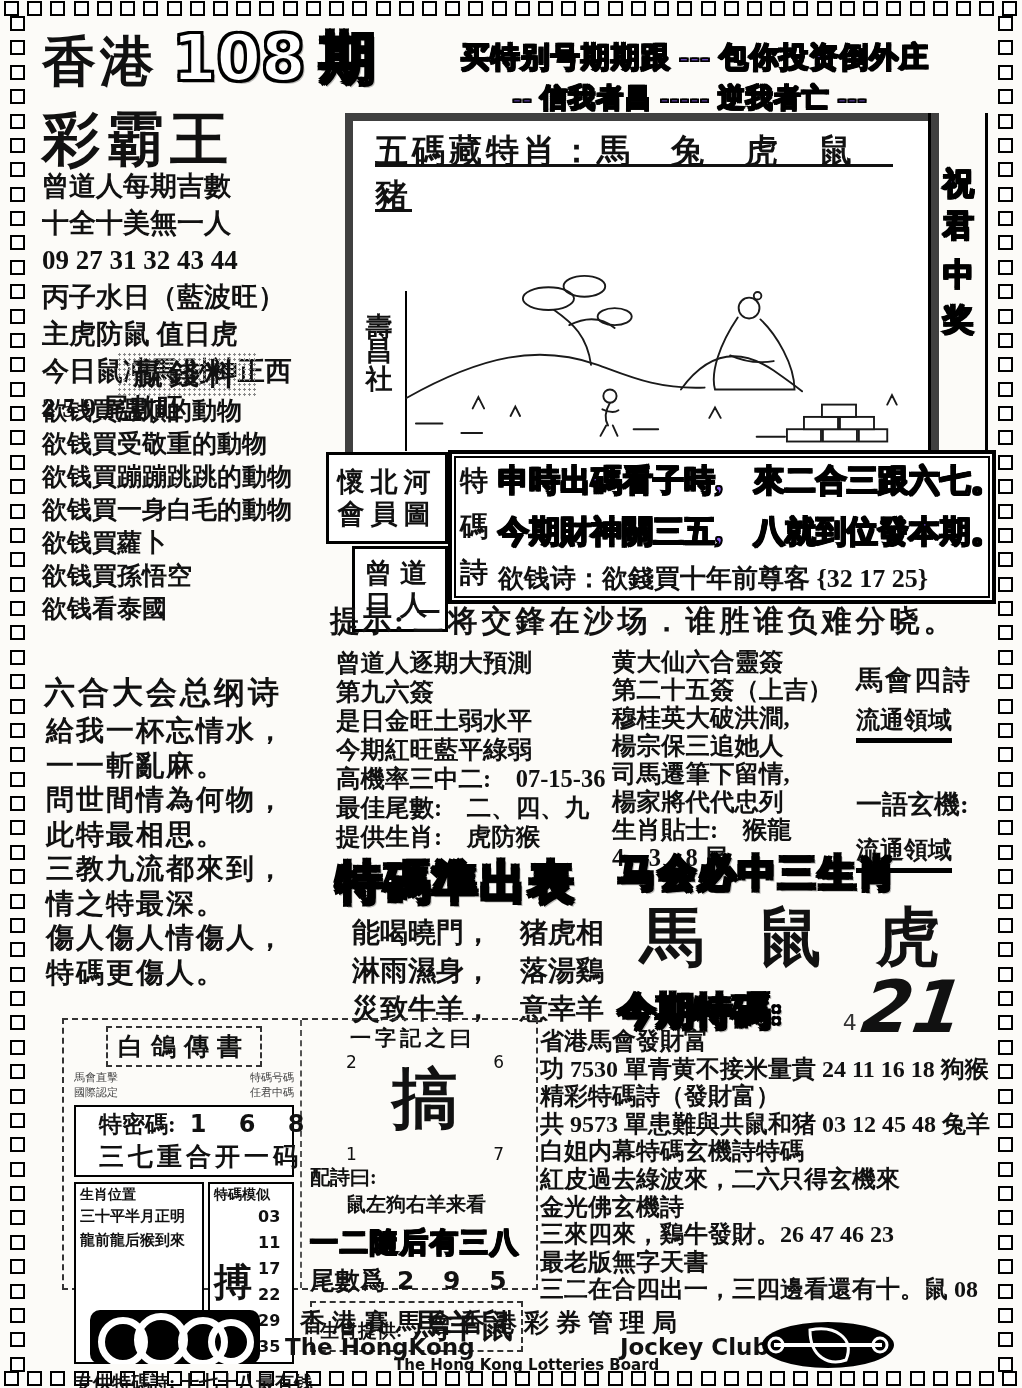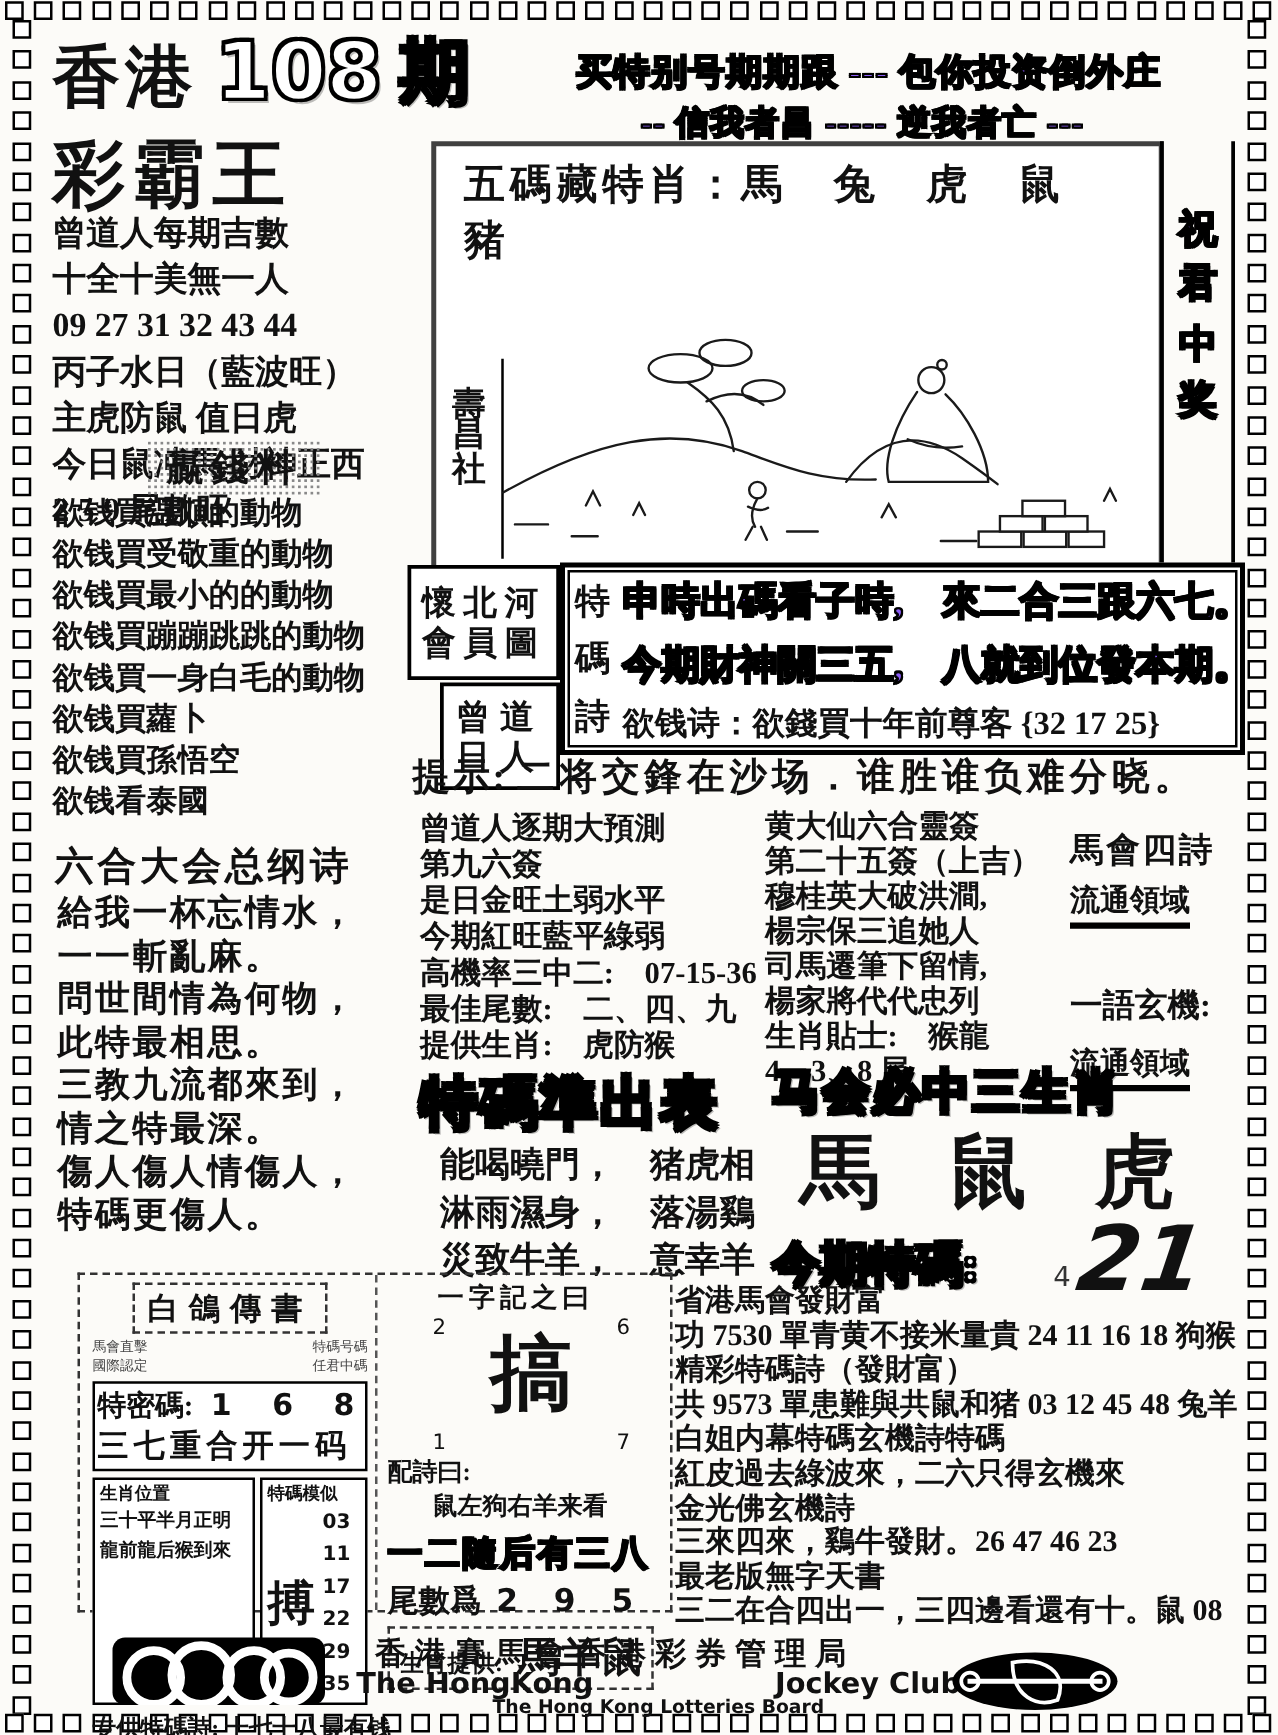--- a/index.html
+++ b/index.html
@@ -32,21 +32,21 @@
   .sq{width:11px;height:11px;border:2.5px solid #000;background:#fff;flex:0 0 auto;}
   
   .dotted-bg{
     background-image:radial-gradient(#888 1px,transparent 1.3px);
     background-size:5px 5px;padding:2px 16px;display:inline-block;
   }
   .vtext{writing-mode:vertical-rl;text-orientation:upright;}
   .line{white-space:nowrap;}
   .rule-under{border-bottom:5px solid #000;padding-bottom:2px;}
   
-  .pic-box{border:4px solid #404040;background:#fff;}
+  .pic-box{border:8px solid #404040;background:#fff;text-decoration:underline;}
   .seal{border:3px solid #000;background:#fff;display:flex;flex-direction:column;justify-content:center;align-items:center;font-weight:900;}
   .box-solid{border:2.5px solid #000;background:#fff;}
   .box-dash{border:2px dashed #333;background:transparent;}
   .hkjc-rect{background:#000;border-radius:10px;position:relative;overflow:hidden;}
   .ring{position:absolute;border:7px solid #fff;border-radius:50%;}
 </style>
 </head>
 <body>
 
 <div class="abs sprockets v" style="left:4px;top:16px;width:26px;height:1356px;">
@@ -279,21 +279,20 @@
     <div class="line">今日鼠冲馬 財神正西</div>
     <div class="line">2 5 9 尾數旺</div>
   </div>
 
 <div class="abs" style="left:42px;top:352px;width:290px;text-align:center;">
   <span class="dotted-bg b" style="font-size:30px;font-weight:900;letter-spacing:6px;">贏錢料</span>
 </div>
 <div class="abs b" style="left:42px;top:394px;width:300px;font-size:25px;line-height:33px;">
     <div class="line">欲钱買温順的動物</div>
     <div class="line">欲钱買受敬重的動物</div>
-    <div class="line">欲钱買最小的的動物</div>
     <div class="line">欲钱買蹦蹦跳跳的動物</div>
     <div class="line">欲钱買一身白毛的動物</div>
     <div class="line">欲钱買蘿卜</div>
     <div class="line">欲钱買孫悟空</div>
     <div class="line">欲钱看泰國</div>
   </div>
 
 <div class="abs" style="left:44px;top:672px;font-size:31px;font-weight:900;letter-spacing:3px;">六合大会总纲诗</div>
 <div class="abs b" style="left:46px;top:714px;width:290px;font-size:28px;line-height:34.5px;letter-spacing:2px;">
     <div class="line">給我一杯忘情水，</div>
@@ -431,21 +430,21 @@
     <div style="display:flex;justify-content:space-between;font-size:11px;color:#444;margin-top:3px;">
       <div>
         <div>馬會直擊</div>
         <div>國際認定</div>
       </div>
       <div>
         <div>特碼号碼</div>
         <div>任君中碼</div>
       </div>
     </div>
-    <div class="box-solid" style="margin-top:5px;padding:2px 2px;">
+    <div class="box-solid" style="margin-top:5px;padding:2px 23px;">
       <div class="line">
         <span style="font-size:23px;font-weight:900;">特密碼:</span>
         <span class="sans b" style="font-size:24px;letter-spacing:12px;margin-left:10px;">1 6 8</span>
       </div>
       <div class="b line" style="font-size:25px;letter-spacing:4px;">三七重合开一码</div>
     </div>
     <div style="display:flex;gap:4px;margin-top:5px;">
       <div class="box-solid" style="width:118px;padding:2px 4px;">
         <div class="b" style="font-size:14px;">生肖位置</div>
         <div class="b line" style="font-size:15px;margin-top:3px;">三十平半月正明</div>

